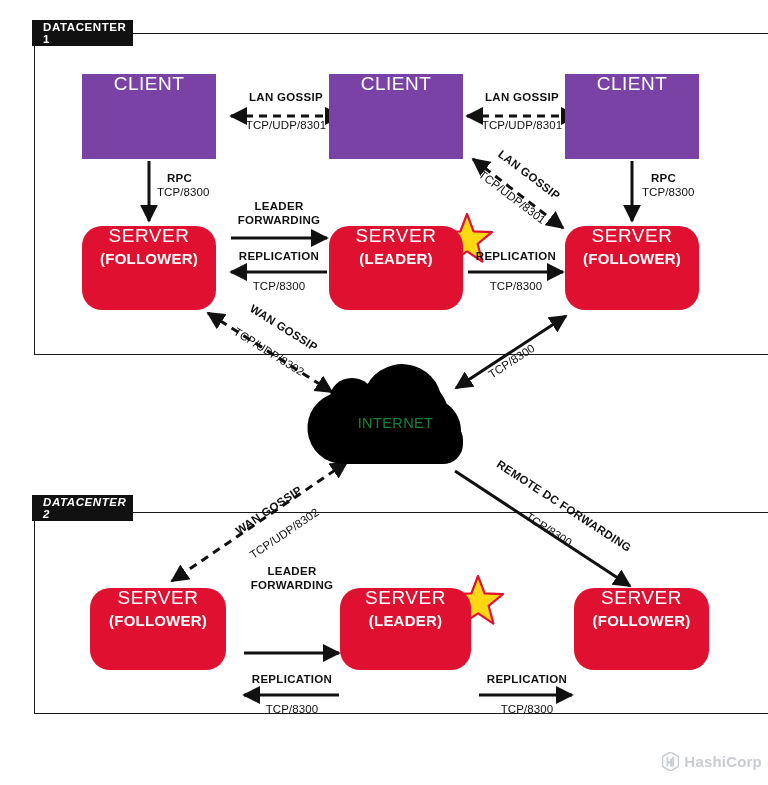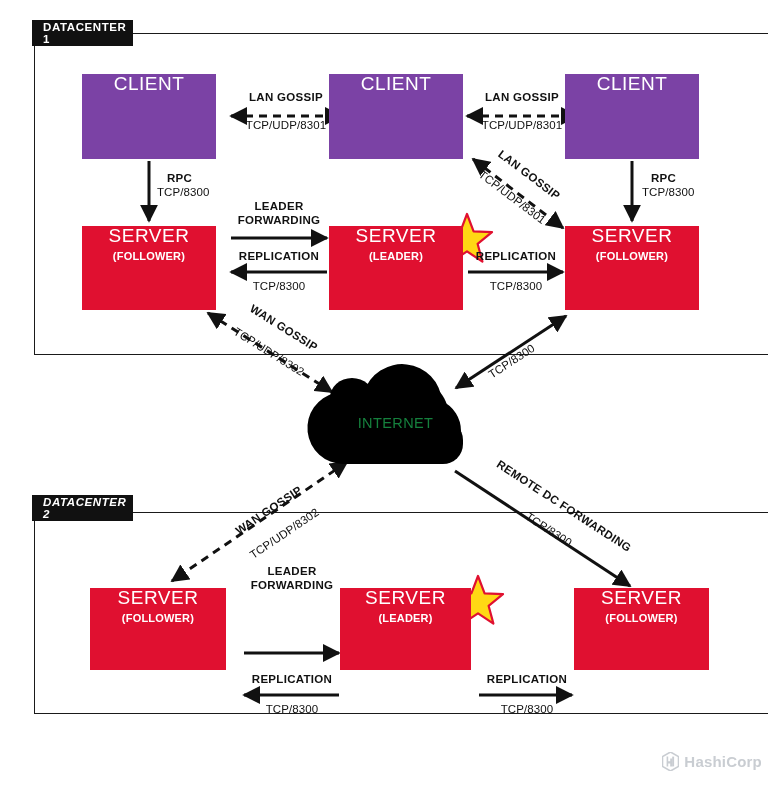--- a/index.html
+++ b/index.html
@@ -5,23 +5,23 @@
   html,body{margin:0;padding:0;}
   body{
     width:768px;height:785px;background:#ffffff;
     font-family:"Liberation Sans", sans-serif;
     position:relative;overflow:hidden;
   }
   #stage{position:absolute;left:12px;top:0;width:768px;height:785px;}
   svg.layer{position:absolute;left:0;top:0;width:768px;height:785px;}
   .node{position:absolute;display:flex;flex-direction:column;align-items:center;justify-content:flex-start;color:#fff;box-sizing:border-box;}
   .node .title{font-size:19px;letter-spacing:.5px;font-weight:400;line-height:1;}
-  .node .sub{font-size:11px;font-weight:700;margin-top:5px;letter-spacing:.2px;}
+  .node .sub{font-size:15px;font-weight:700;margin-top:5px;letter-spacing:.2px;}
   .client{background:#7b42a5;}
-  .server{background:#e01030;}
+  .server{background:#e01030;border-radius:20px;}
   .dc-frame{position:absolute;border:1.5px solid #1a1a1a;box-sizing:border-box;background:transparent;}
   .dc-tab{position:absolute;background:#111111;color:#ffffff;font-size:11.5px;font-weight:600;letter-spacing:.6px;display:flex;align-items:center;padding:0 11px;box-sizing:border-box;}
   .lbl{position:absolute;color:#111;font-weight:700;text-align:center;line-height:1.18;white-space:nowrap;}
   .lbl .cap{font-size:11.5px;font-weight:700;letter-spacing:.3px;}
   .lbl .port{font-size:11.5px;font-weight:400;letter-spacing:.1px;}
   .rot{transform-origin:center center;}
   .brand{position:absolute;right:18px;bottom:14px;display:flex;align-items:center;gap:5px;color:#c9cdd2;font-size:15px;font-weight:700;letter-spacing:.2px;}
   .brand .mark{width:17px;height:19px;display:block;}
   .cloudtext{position:absolute;color:#15803d;font-size:14.5px;letter-spacing:.4px;}
 </style>

